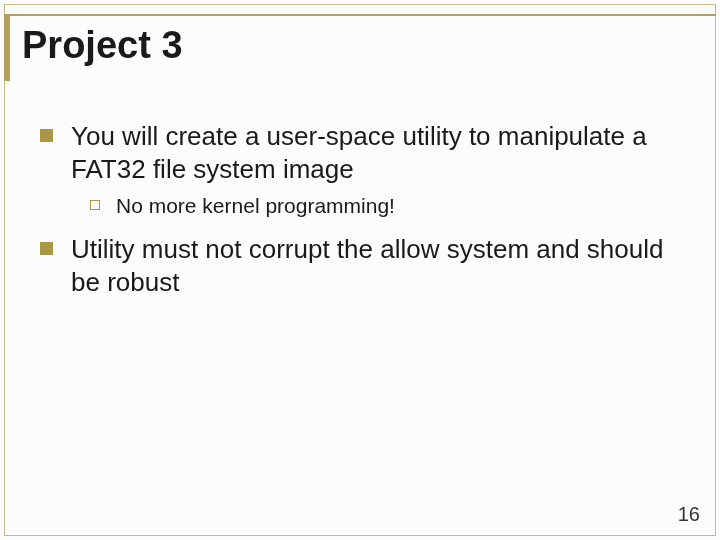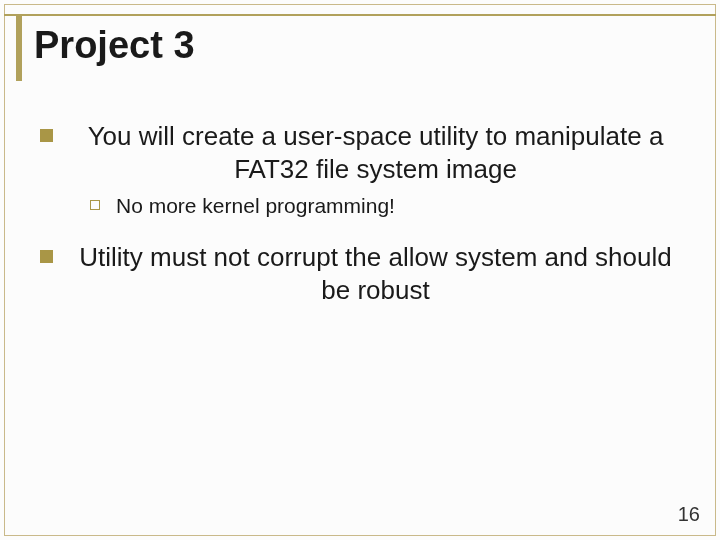--- a/index.html
+++ b/index.html
@@ -23,55 +23,54 @@
   .title-wrap {
     position: absolute;
     top: 14px;
     left: 4px;
     right: 4px;
     border-top: 2px solid #b1a15c;
   }
   .title {
     border-left: 6px solid #b1a15c;
     padding: 8px 0 14px 12px;
-    margin-left: 12px;
+    margin-left: 0;
     font-size: 38px;
     font-weight: bold;
     color: #1a1a1a;
   }
   .content {
     position: absolute;
     top: 120px;
     left: 40px;
     right: 40px;
   }
   .lvl1 {
     display: flex;
     align-items: flex-start;
     margin-bottom: 8px;
-    text-align: center;
   }
   .lvl1-bullet {
     width: 13px; height: 13px;
     background: #a99646;
     flex-shrink: 0;
     margin-top: 9px;
     margin-right: 18px;
   }
   .lvl1-text {
     font-size: 26px;
     color: #1a1a1a;
     line-height: 1.25;
   }
   .lvl2 {
     display: flex;
     align-items: flex-start;
     margin-left: 50px;
     margin-top: 8px;
-    margin-bottom: 22px;
+    margin-bottom: 14px;
   }
   .lvl2-bullet {
     width: 10px; height: 10px;
     border: 1.5px solid #a99646;
     flex-shrink: 0;
     margin-top: 7px;
     margin-right: 16px;
   }
   .lvl2-text {
     font-size: 21px;

